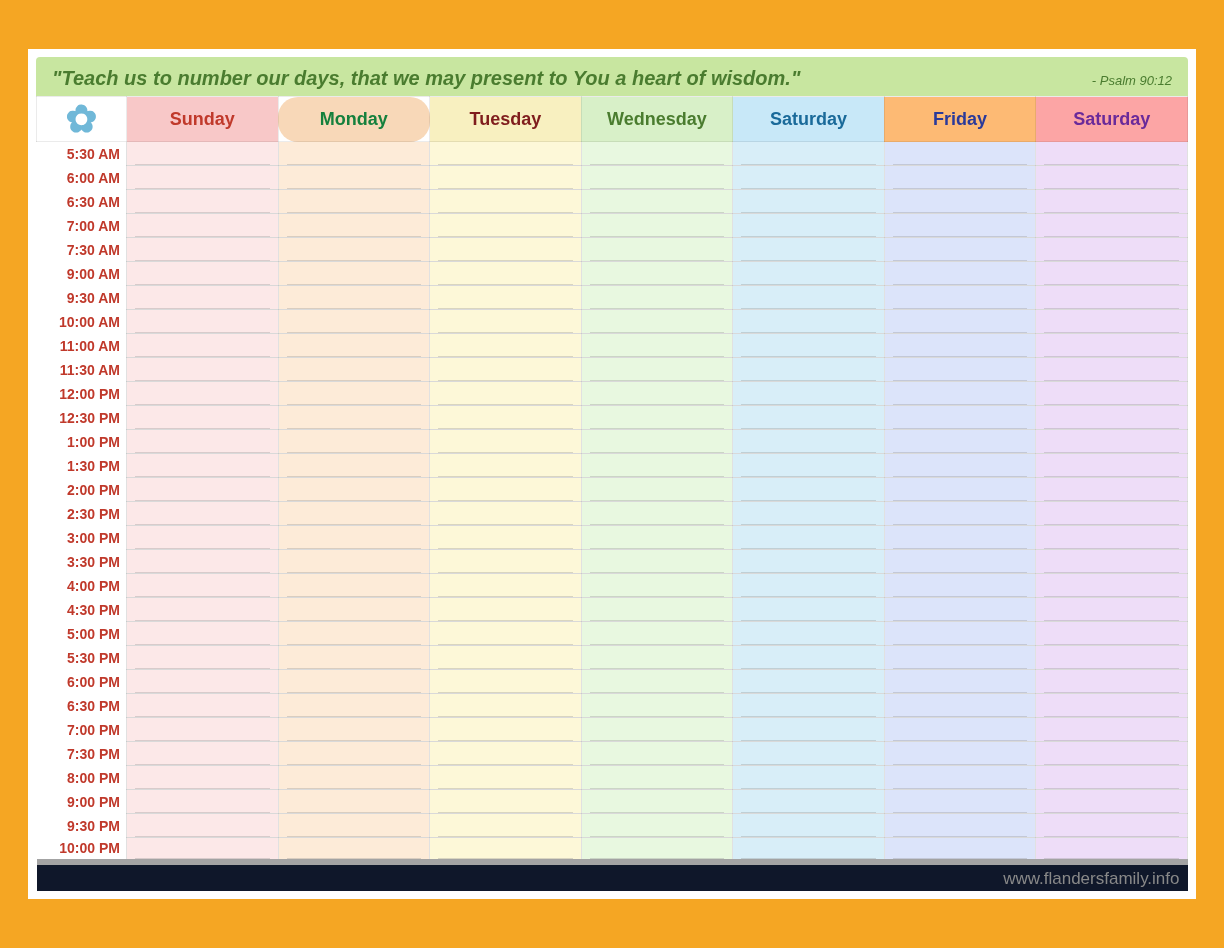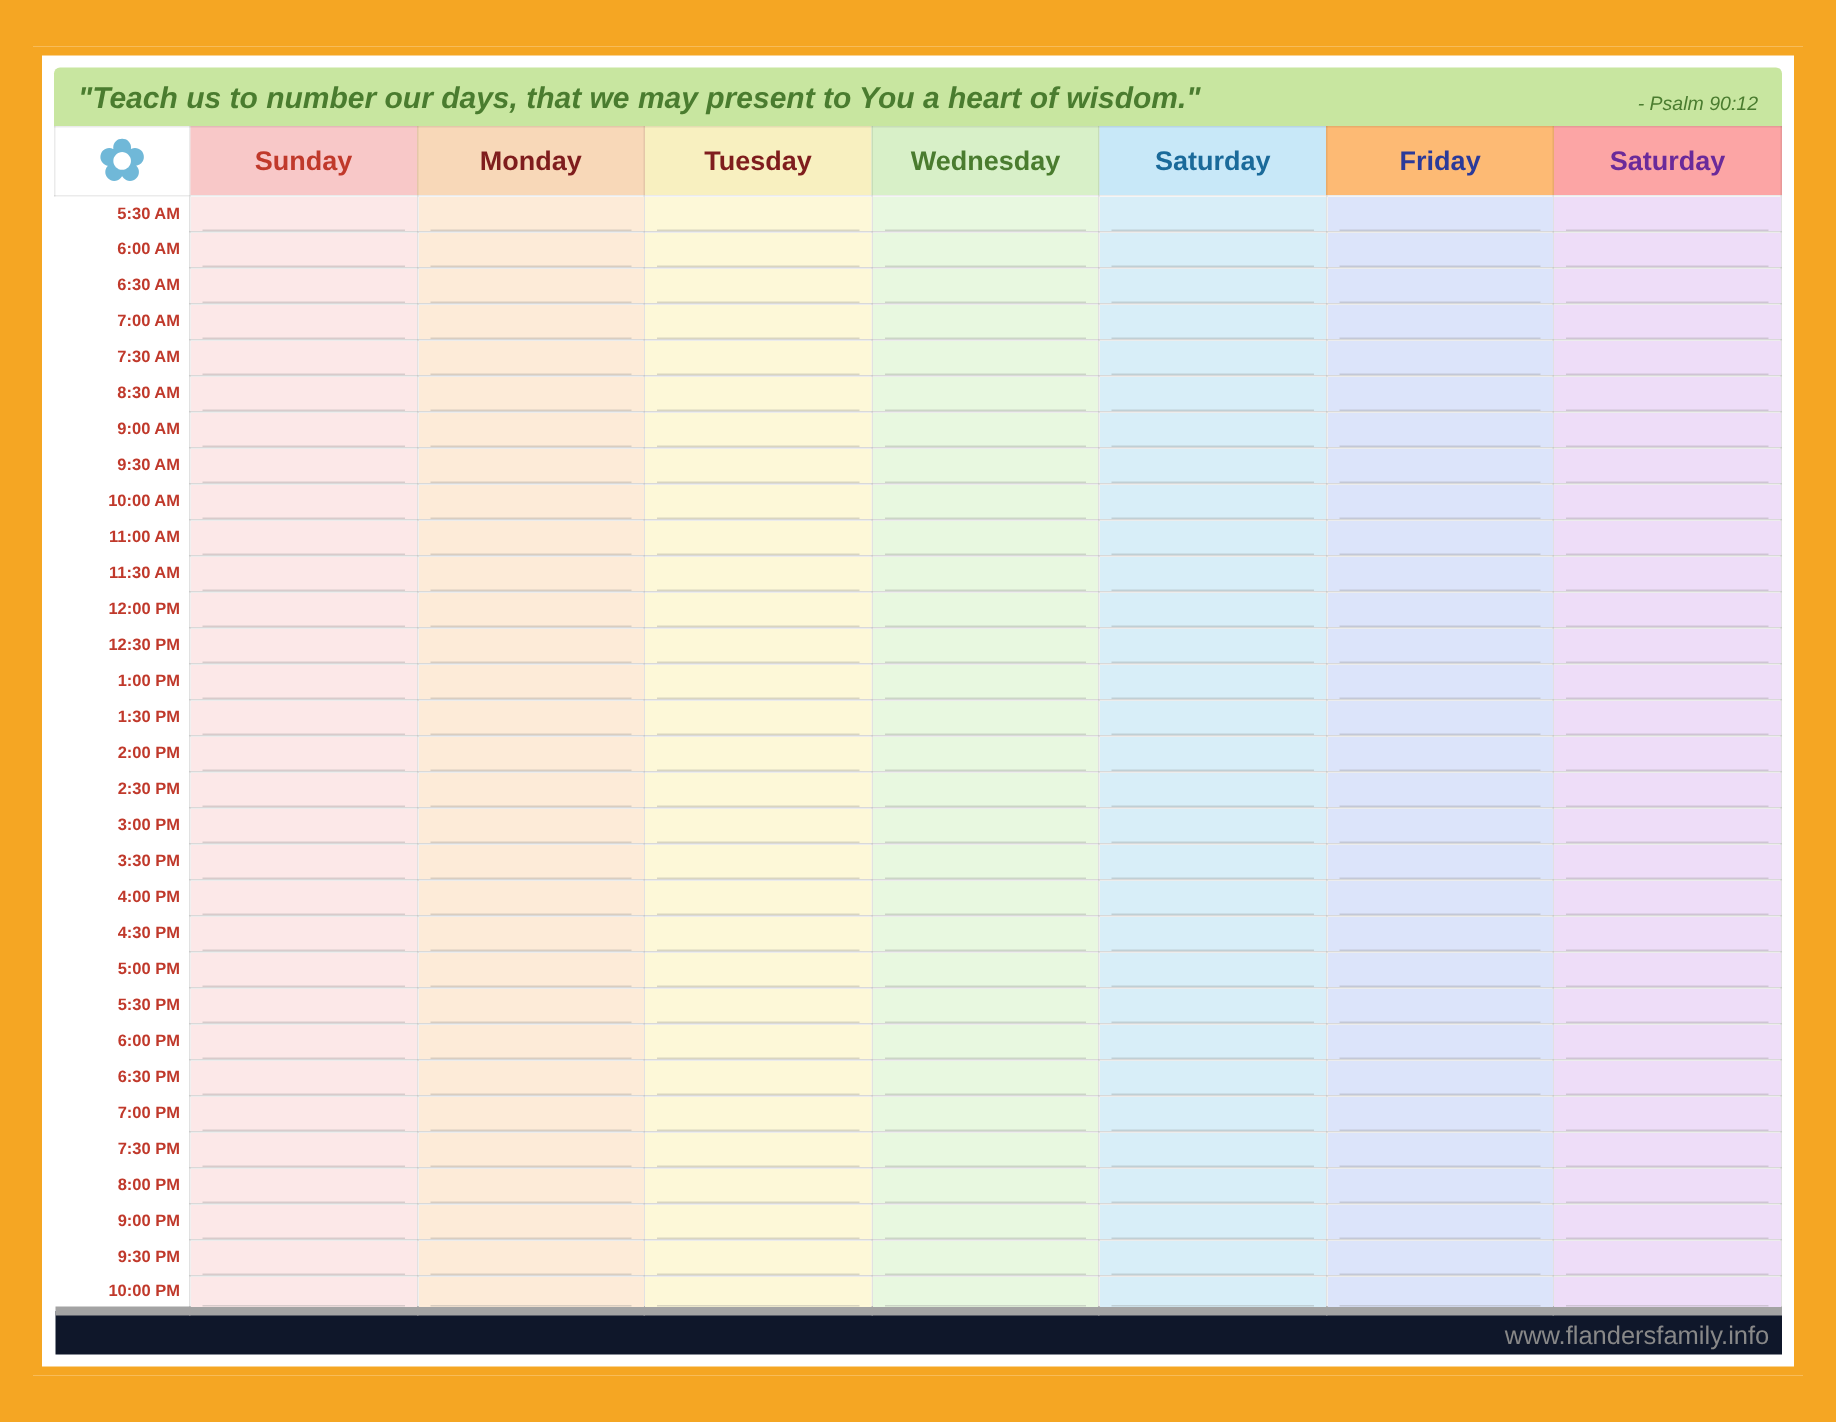--- a/index.html
+++ b/index.html
@@ -54,32 +54,32 @@
       font-size: 18px;
       font-weight: bold;
       padding: 8px 4px;
       border: 1px solid rgba(0,0,0,0.08);
     }
     .header-time-cell {
       background: white;
       border: 1px solid rgba(0,0,0,0.08);
     }
     .col-sunday    { background: #f8c8c8; color: #c0392b; }
-    .col-monday    { background: #f8d8b8; color: #7f1d1d; }
+    .col-monday    { background: #f8d8b8; color: #15803d; border-radius: 20px; }
     .col-tuesday   { background: #f8f0c0; color: #7f1d1d; }
     .col-wednesday { background: #d8f0c8; color: #4a7c2f; }
     .col-thursday  { background: #c8e8f8; color: #1a6a9a; }
     .col-friday    { background: #fdba74; color: #2a3a9a; }
     .col-saturday  { background: #fca5a5; color: #6a2a9a; margin-left: 36px; }
 
     
     .time-cell {
       text-align: right;
       padding: 2px 6px 2px 4px;
-      font-size: 11px;
+      font-size: 14px;
       color: #c0392b;
       font-weight: 600;
       border: none;
       white-space: nowrap;
       vertical-align: middle;
     }
     
     .day-cell {
       border-left: 1px solid rgba(180,180,180,0.4);
       border-right: 1px solid rgba(180,180,180,0.4);
@@ -201,30 +201,20 @@
           <td class="time-cell">7:30 AM</td>
           <td class="day-cell cell-sunday"></td>
           <td class="day-cell cell-monday"></td>
           <td class="day-cell cell-tuesday"></td>
           <td class="day-cell cell-wednesday"></td>
           <td class="day-cell cell-thursday"></td>
           <td class="day-cell cell-friday"></td>
           <td class="day-cell cell-saturday"></td>
         </tr>
         <tr>
-          <td class="time-cell">8:30 AM</td>
-          <td class="day-cell cell-sunday"></td>
-          <td class="day-cell cell-monday"></td>
-          <td class="day-cell cell-tuesday"></td>
-          <td class="day-cell cell-wednesday"></td>
-          <td class="day-cell cell-thursday"></td>
-          <td class="day-cell cell-friday"></td>
-          <td class="day-cell cell-saturday"></td>
-        </tr>
-        <tr>
           <td class="time-cell">9:00 AM</td>
           <td class="day-cell cell-sunday"></td>
           <td class="day-cell cell-monday"></td>
           <td class="day-cell cell-tuesday"></td>
           <td class="day-cell cell-wednesday"></td>
           <td class="day-cell cell-thursday"></td>
           <td class="day-cell cell-friday"></td>
           <td class="day-cell cell-saturday"></td>
         </tr>
         <tr>

